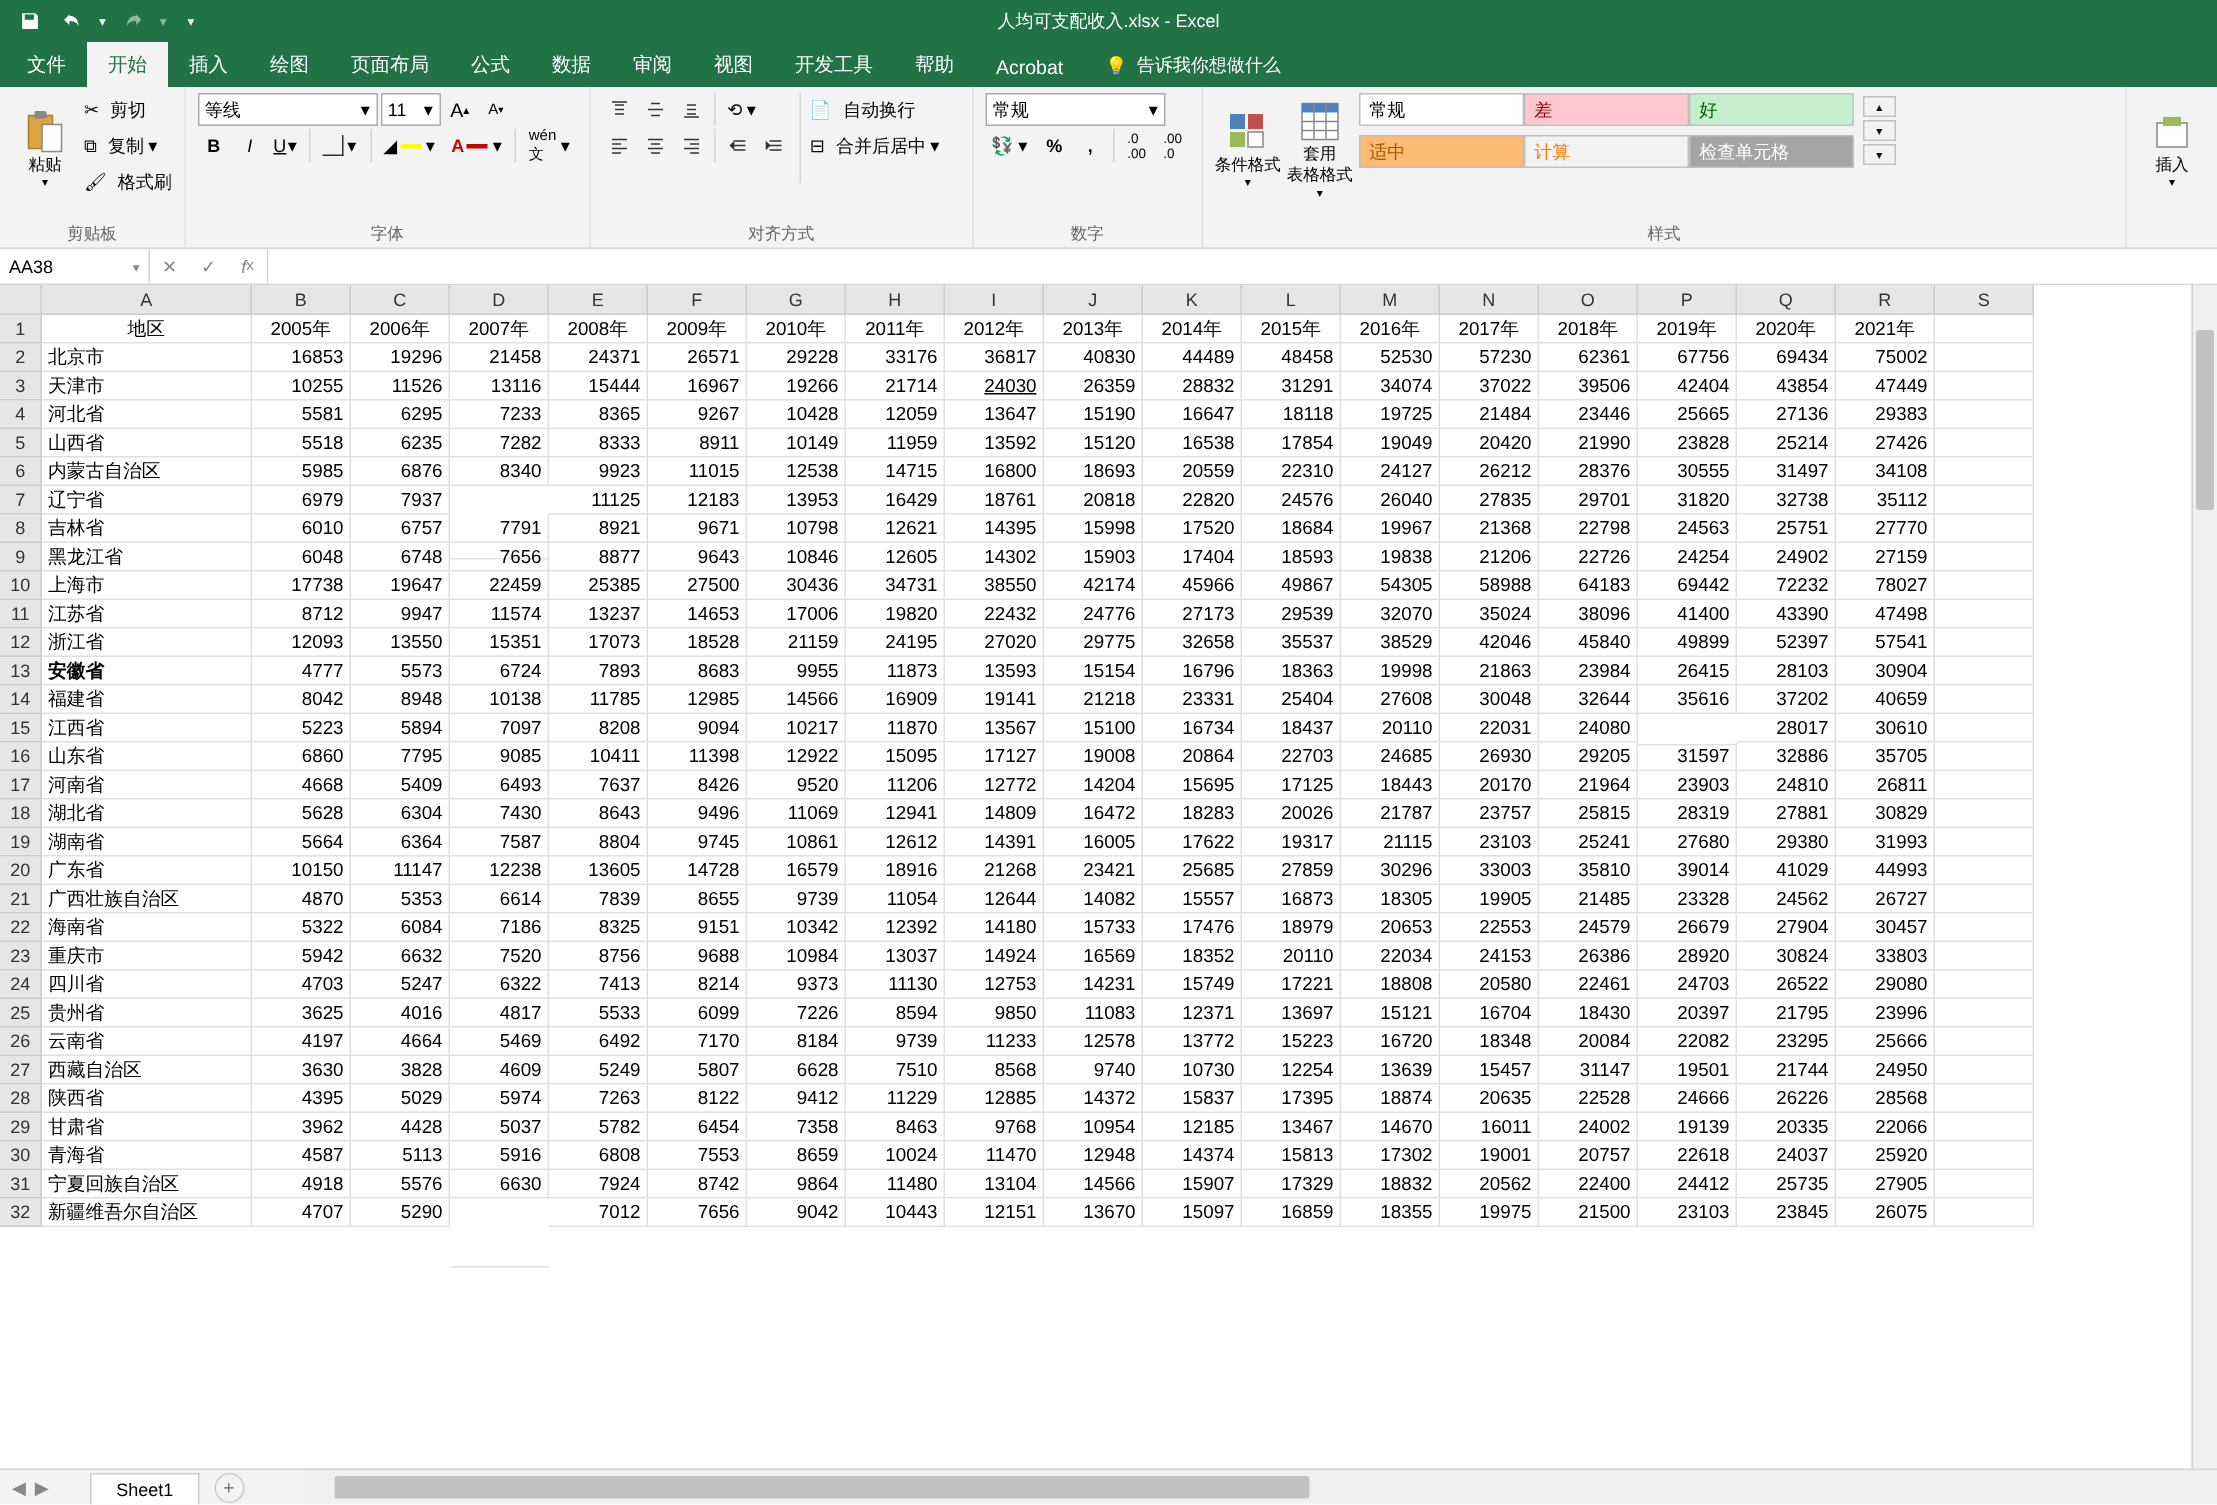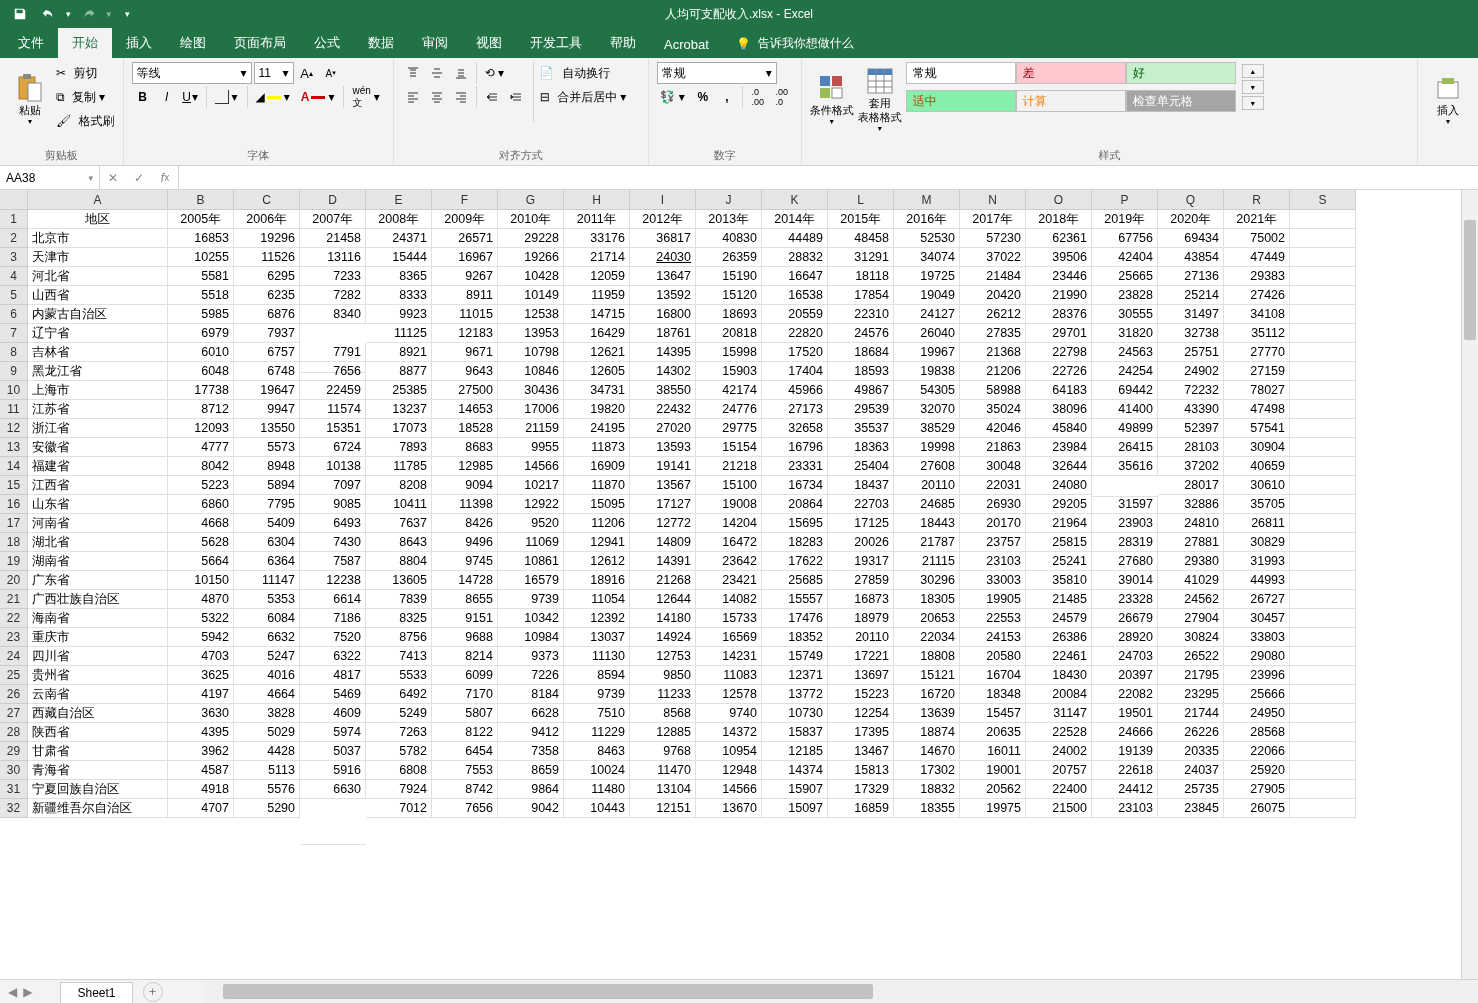--- a/index.html
+++ b/index.html
@@ -37,21 +37,21 @@
 .dropdown-arrow { width: 8px; display: inline-flex; justify-content: center; }
 
 .font-select { border: 1px solid #ababab; background: #fff; height: 22px; padding: 0 4px; display: flex; align-items: center; justify-content: space-between; cursor: pointer; }
 .font-name { width: 120px; }
 .font-size { width: 40px; }
 
 .style-cell { width: 110px; height: 22px; border: 1px solid #c0c0c0; display: flex; align-items: center; padding: 0 6px; font-size: 12px; cursor: pointer; }
 .style-normal { background: #fff; color: #000; }
 .style-bad { background: #ffc7ce; color: #9c0006; }
 .style-good { background: #c6efce; color: #006100; }
-.style-neutral { background: #86efac; color: #9c5700; }
+.style-neutral { background: #fdba74; color: #9c5700; }
 .style-calc { background: #f2f2f2; color: #fa7d00; }
 .style-check { background: #a5a5a5; color: #fff; }
 
 
 .fxbar { height: 24px; display: flex; align-items: stretch; border-bottom: 1px solid #d4d4d4; background: #fff; }
 .namebox { width: 100px; border: 1px solid #d4d4d4; border-width: 0 1px 0 0; display: flex; align-items: center; padding: 0 6px; justify-content: space-between; }
 .namebox input { border: none; width: 60px; font-size: 12px; outline: none; }
 .fx-btns { display: flex; align-items: center; border-right: 1px solid #d4d4d4; }
 .fx-btn { width: 26px; display: flex; align-items: center; justify-content: center; color: #888; cursor: pointer; }
 .fx-input { flex: 1; border: none; outline: none; padding: 0 6px; }
@@ -685,21 +685,21 @@
         <div class="cell num" style="width: 66px;">35537</div>
         <div class="cell num" style="width: 66px;">38529</div>
         <div class="cell num" style="width: 66px;">42046</div>
         <div class="cell num" style="width: 66px;">45840</div>
         <div class="cell num" style="width: 66px;">49899</div>
         <div class="cell num" style="width: 66px;">52397</div>
         <div class="cell num" style="width: 66px;">57541</div>
         <div class="cell num" style="width: 66px;"></div>
       </div>
       <div class="cell-row">
-        <div class="cell txt" style="width: 140px;">安徽省</div>
+        <div class="cell txt" style="width: 140px; font-weight: bold;">安徽省</div>
         <div class="cell num" style="width: 66px;">4777</div>
         <div class="cell num" style="width: 66px;">5573</div>
         <div class="cell num" style="width: 66px;">6724</div>
         <div class="cell num" style="width: 66px;">7893</div>
         <div class="cell num" style="width: 66px;">8683</div>
         <div class="cell num" style="width: 66px;">9955</div>
         <div class="cell num" style="width: 66px;">11873</div>
         <div class="cell num" style="width: 66px;">13593</div>
         <div class="cell num" style="width: 66px;">15154</div>
         <div class="cell num" style="width: 66px;">16796</div>
@@ -820,21 +820,21 @@
       <div class="cell-row">
         <div class="cell txt" style="width: 140px;">湖南省</div>
         <div class="cell num" style="width: 66px;">5664</div>
         <div class="cell num" style="width: 66px;">6364</div>
         <div class="cell num" style="width: 66px;">7587</div>
         <div class="cell num" style="width: 66px;">8804</div>
         <div class="cell num" style="width: 66px;">9745</div>
         <div class="cell num" style="width: 66px;">10861</div>
         <div class="cell num" style="width: 66px;">12612</div>
         <div class="cell num" style="width: 66px;">14391</div>
-        <div class="cell num" style="width: 66px;">23642</div>
+        <div class="cell num" style="width: 66px;">16005</div>
         <div class="cell num" style="width: 66px;">17622</div>
         <div class="cell num" style="width: 66px;">19317</div>
         <div class="cell num" style="width: 66px;">21115</div>
         <div class="cell num" style="width: 66px;">23103</div>
         <div class="cell num" style="width: 66px;">25241</div>
         <div class="cell num" style="width: 66px;">27680</div>
         <div class="cell num" style="width: 66px;">29380</div>
         <div class="cell num" style="width: 66px;">31993</div>
         <div class="cell num" style="width: 66px;"></div>
       </div>

